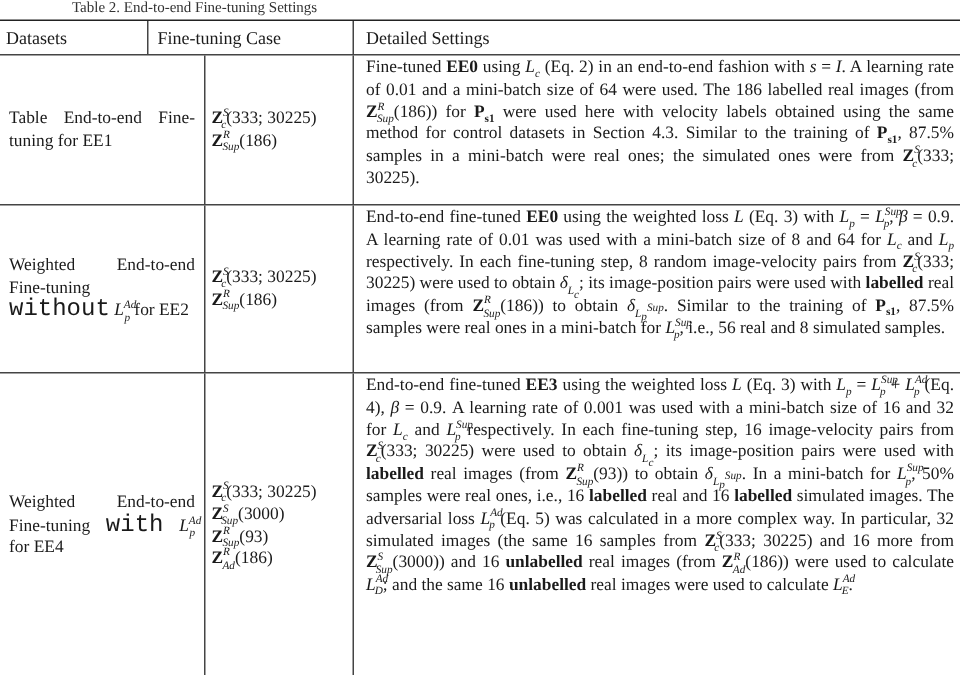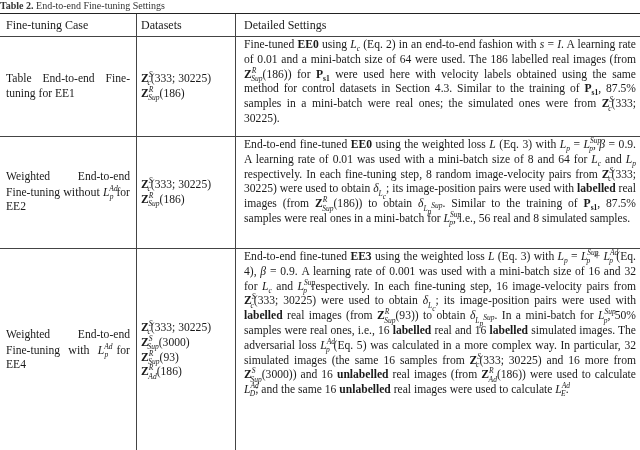--- a/index.html
+++ b/index.html
@@ -1,49 +1,49 @@
 <!DOCTYPE html>
 <html><head>
 <meta charset="utf-8">
 <style>
   html, body { margin: 0; padding: 0; background: #ffffff; }
   body { width: 640px; height: 450px; overflow: hidden; position: relative;
          font-family: "Liberation Serif", "DejaVu Serif", serif; color: #1a1a1a; }
   .caption { position: absolute; left: 0; top: 0; font-size: 10px; line-height: 11px; color: #333; }
-  .caption b { font-weight: bold; }
+  .caption b { font-weight: normal; padding-left: 48px; }
   .table { position: absolute; left: 0; top: 13px; width: 640px; border-top: 1.5px solid #222; border-bottom: 1.5px solid #222; }
   .row { display: flex; border-bottom: 1px solid #444; }
   .row:last-child { border-bottom: none; }
   .cell { box-sizing: border-box; font-size: 11.6px; line-height: 14.8px; }
   .c1 { width: 137px; padding: 0 6px; border-right: 1px solid #444; display: flex; align-items: center; text-align: justify; }
   .c2 { width: 99px; padding: 0 4px; border-right: 1px solid #444; display: flex; align-items: center; }
   .c3 { flex: 1; padding: 1px 4px 1px 8px; text-align: justify; }
   .hdr .cell { height: 22px; display: flex; align-items: center; font-size: 12px; }
   .r1 { height: 99px; }
   .r2 { height: 111px; }
   .r3 { height: 203px; }
-  .mono { font-family: Liberation Serif, serif; font-size: 12px; }
+  .mono { font-family: Liberation Mono, monospace; font-size: 16px; }
   .bold { font-weight: normal; }
   .Z { font-weight: bold; font-style: normal; }
   sup, sub { font-size: 7.5px; line-height: 0; font-style: italic; }
   .ds-line { display: block; white-space: nowrap; }
   .ds-list { display: block; font-family: Liberation Serif, serif; }
 </style>
 </head>
 <body>
 
 <div class="caption">
   <b>Table 2.</b>
   <span>End-to-end Fine-tuning Settings</span>
 </div>
 
 <div class="table">
   <div class="row hdr">
+    <div class="cell c2">Datasets</div>
     <div class="cell c1">Fine-tuning Case</div>
-    <div class="cell c2">Datasets</div>
     <div class="cell c3" style="display:flex;align-items:center;">Detailed Settings</div>
   </div>
 
   <div class="row r1">
     <div class="cell c1">
       <div><span>Table End-to-end Fine-tuning for </span><span class="bold">EE1</span></div>
     </div>
     <div class="cell c2">
       <div class="ds-list">
         <span class="ds-line"><span class="Z">Z</span><sup>S</sup><sub style="margin-left:-5px">c</sub>(333; 30225)</span>

